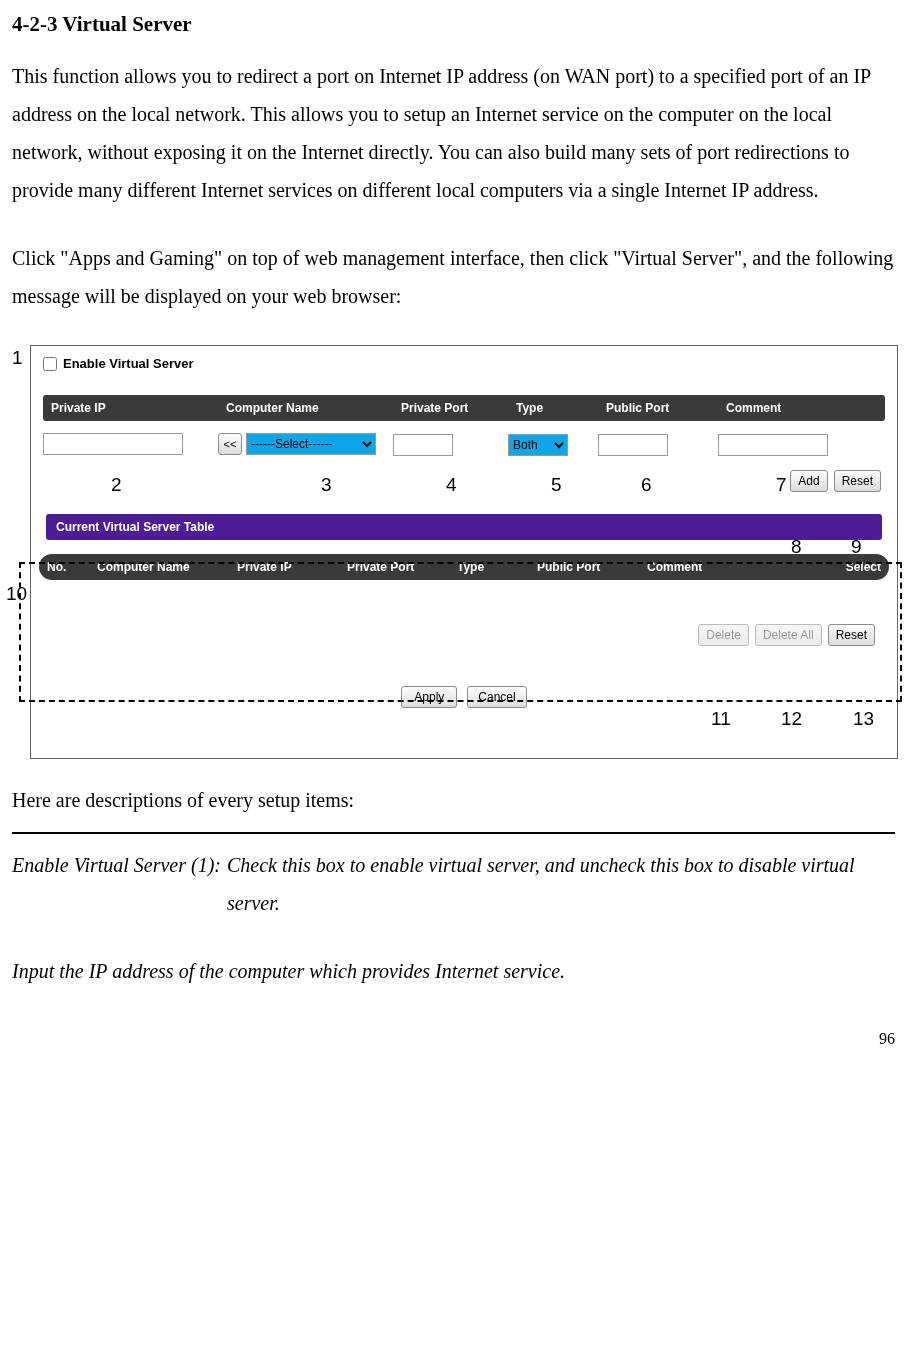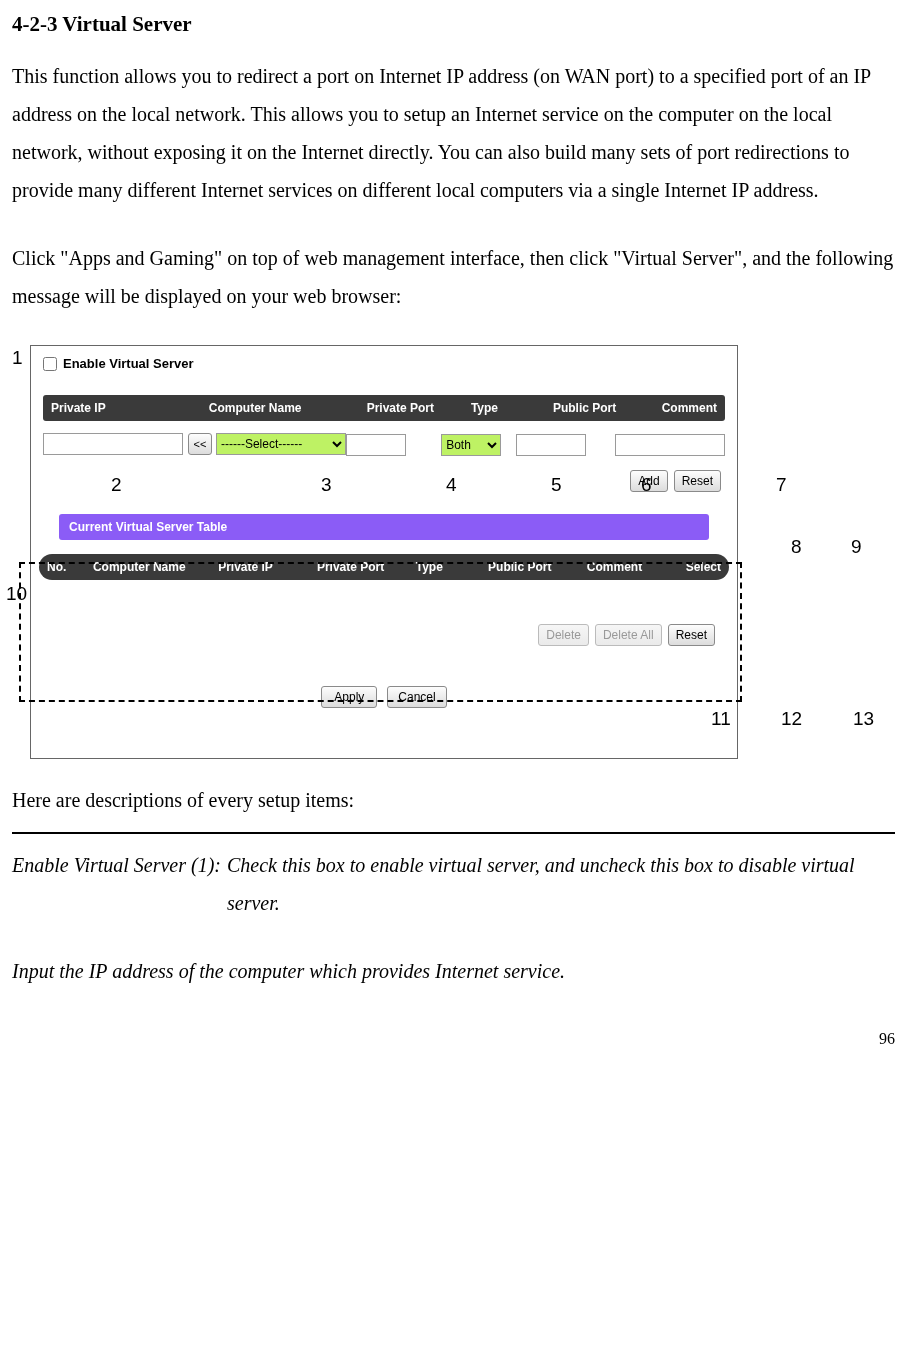--- a/index.html
+++ b/index.html
@@ -20,21 +20,21 @@
     line-height: 1.9;
     margin-bottom: 30px;
   }
   .callout-wrap {
     position: relative;
     margin: 10px 0 30px 18px;
   }
   .panel {
     border: 1px solid #666;
     background: #fff;
-    width: 708px;
+    width: 868px;
     position: relative;
     padding: 0;
   }
   .panel-inner {
     padding: 6px 6px 40px 6px;
   }
   .enable-row {
     display: flex;
     align-items: center;
     gap: 6px;
@@ -74,21 +74,21 @@
     height: 22px;
     border: 1px solid #9a9a9a;
     background: #fff;
     padding: 2px 4px;
   }
   .sel {
     font-family: Tahoma, Arial, sans-serif;
     font-size: 12px;
     height: 22px;
     border: 1px solid #9a9a9a;
-    background: #bef264;
+    background: #0ea5e9;
   }
   .btn {
     font-family: Tahoma, Arial, sans-serif;
     font-size: 12px;
     height: 22px;
     border: 1px solid #8a8a8a;
     background: linear-gradient(#fdfdfd, #dcdcdc);
     border-radius: 3px;
     padding: 0 7px;
     cursor: pointer;
@@ -104,28 +104,28 @@
     justify-content: flex-end;
     margin: 14px 10px 0 0;
   }
   .footer-btns {
     display: flex;
     gap: 10px;
     justify-content: center;
     margin: 40px 0 10px 0;
   }
   .table-title {
-    background: #8b5cf6;
+    background: #4c1d95;
     color: #fff;
     font-family: Tahoma, Arial, sans-serif;
     font-size: 12px;
     font-weight: bold;
     padding: 6px 10px;
     border-radius: 3px;
-    margin: 0 22px;
+    margin: 0 9px;
   }
   .dashed-box {
     position: absolute;
     border: 2px dashed #000;
     pointer-events: none;
   }
   .num-label {
     position: absolute;
     font-family: Arial, sans-serif;
     font-size: 19px;

